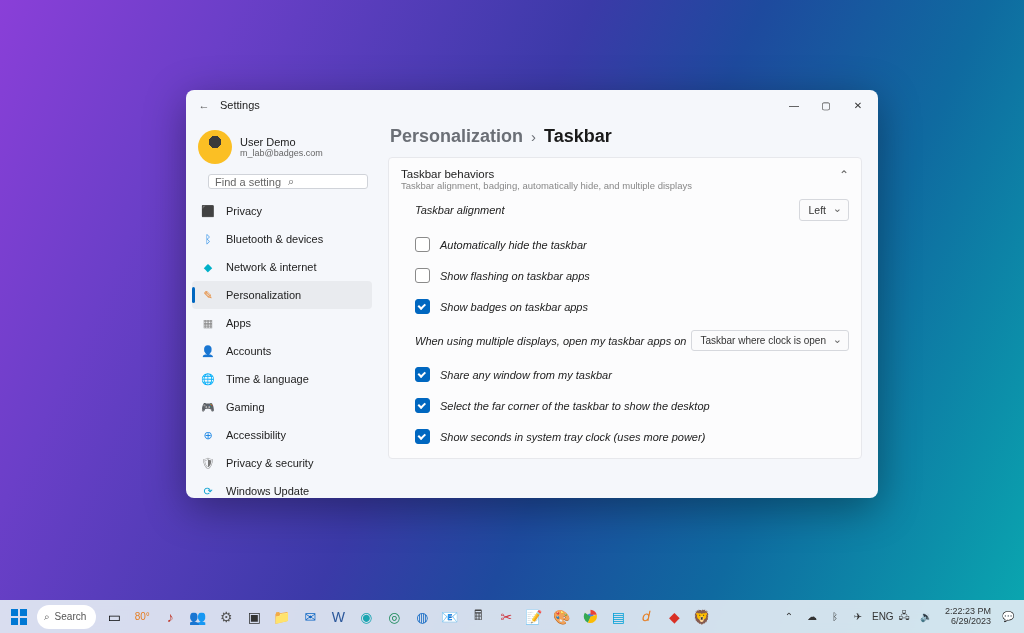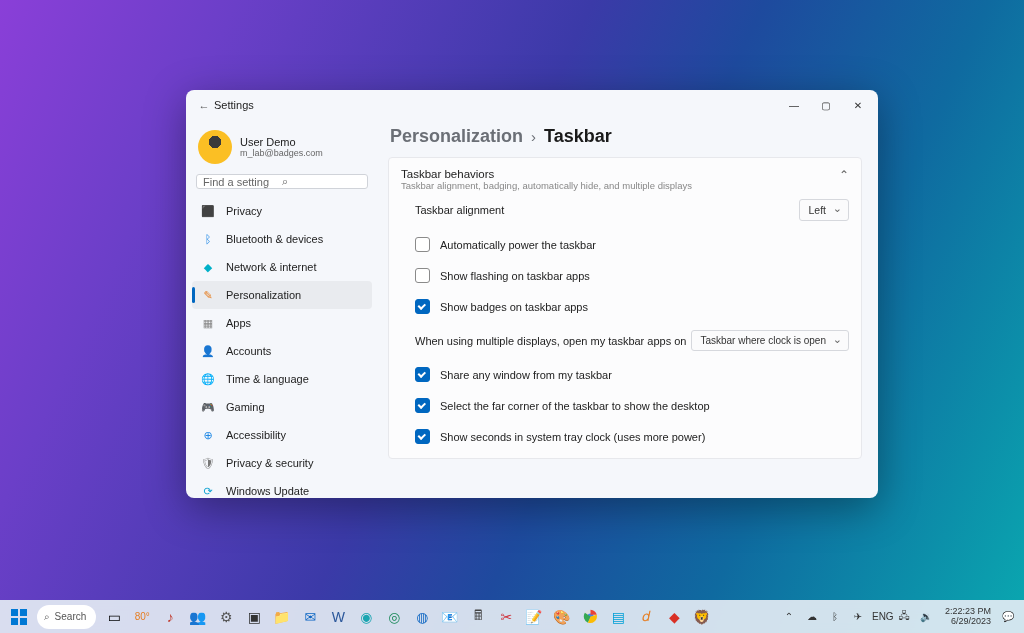--- a/index.html
+++ b/index.html
@@ -23,41 +23,41 @@
 }
 .titlebar {
   height: 30px;
   display: flex;
   align-items: center;
   padding: 0 4px 0 8px;
   font-size: 11px;
   color: #222;
 }
 .titlebar .back { width: 20px; text-align: center; color:#555; cursor:pointer;}
-.titlebar .app-title { }
+.titlebar .app-title { margin-left: 6px; }
 .win-controls { margin-left: auto; display:flex; }
 .win-controls div { width: 32px; height: 30px; display:flex; align-items:center; justify-content:center; color:#333; font-size:10px; cursor:pointer;}
 
 .window-body { flex:1; display:flex; overflow:hidden;}
 .sidebar {
   width: 192px;
   padding: 4px 6px 4px 6px;
   display:flex; flex-direction:column;
   overflow-y:auto;
 }
 .profile { display:flex; align-items:center; padding: 6px 6px 10px 6px; gap:8px;}
 .avatar {
   width:34px; height:34px; border-radius:50%;
   background: radial-gradient(circle at 50% 35%, #3a3a3a 0 22%, #fbbf24 22% 100%);
   position:relative; flex-shrink:0;
 }
 .profile .text .name{ font-size:11px; font-weight:400; color:#222;}
 .profile .text .mail{ font-size:9px; color:#666;}
 .search {
-  margin: 0 4px 8px 4px;
+  margin: 0 4px 8px 16px;
   height:26px;
   border:1px solid #d0d3d9;
   background:#fff;
   border-radius:3px;
   display:flex; align-items:center;
   padding:0 6px;
   font-size:11px; color:#666;
 }
 .search span{ flex:1;}
 .nav { display:flex; flex-direction:column;}
@@ -86,21 +86,21 @@
 .panel-header { display:flex; align-items:flex-start;}
 .panel-header .ht { flex:1; }
 .panel-header .title { font-size:11.5px; font-weight:500; color:#222;}
 .panel-header .sub { font-size:9.5px; color:#888;}
 .panel-header .chev { color:#666; font-size:12px; cursor:pointer;}
 .row {
   display:flex; align-items:center;
   padding: 8px 0 8px 14px;
   min-height:28px;
 }
-.row .label { font-size:11px; color:#222; }
+.row .label { font-size:11px; color:#222;font-style:italic; }
 .row .spacer{ flex:1; }
 .select {
   border:1px solid #d6d8dd;
   background:#fbfbfc;
   border-radius:3px;
   font-size:10.5px; color:#333;
   padding: 4px 22px 4px 8px;
   position:relative;
   cursor:pointer;
 }
@@ -226,21 +226,21 @@
           <div class="chev">⌃</div>
         </div>
         <div class="row">
           <span class="label">Taskbar alignment</span>
           <span class="spacer"></span>
           <div class="select">Left</div>
         </div>
         <div id="opts1">
             <div class="row">
               <div class="check"></div>
-              <span class="label">Automatically power the taskbar</span>
+              <span class="label">Automatically hide the taskbar</span>
             </div>
             <div class="row">
               <div class="check"></div>
               <span class="label">Show flashing on taskbar apps</span>
             </div>
             <div class="row">
               <div class="check on"></div>
               <span class="label">Show badges on taskbar apps</span>
             </div>
           </div>

